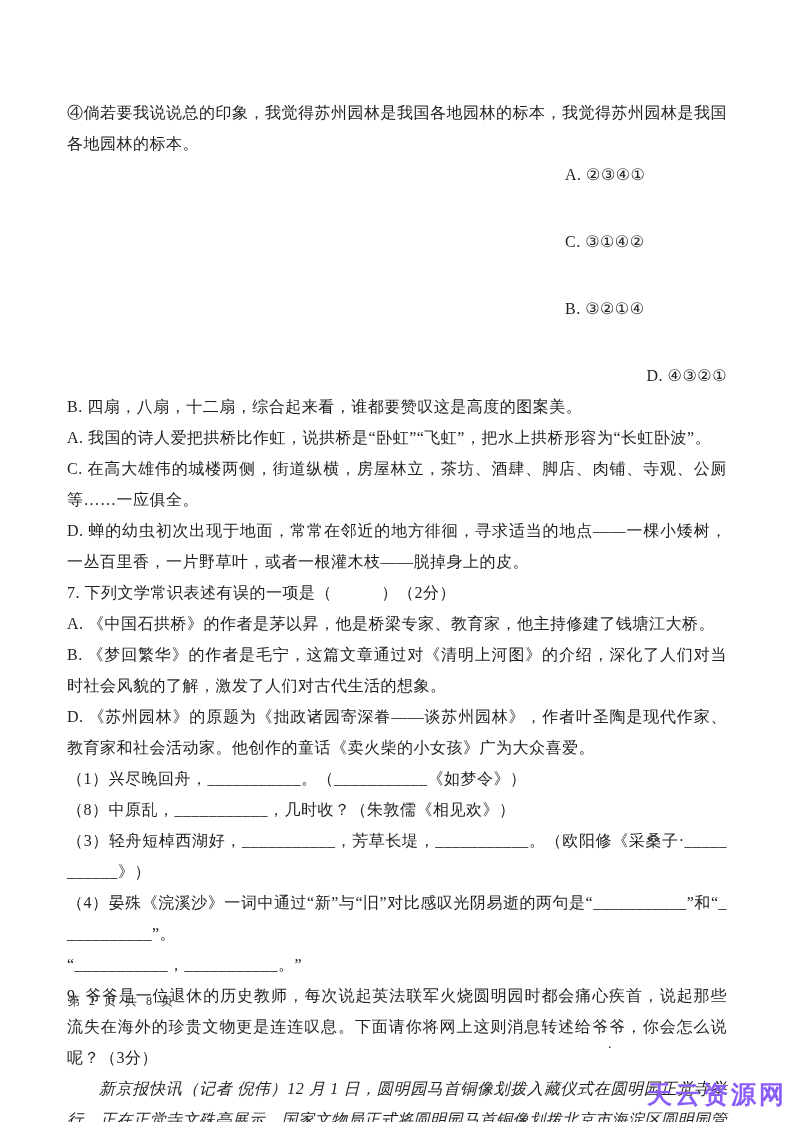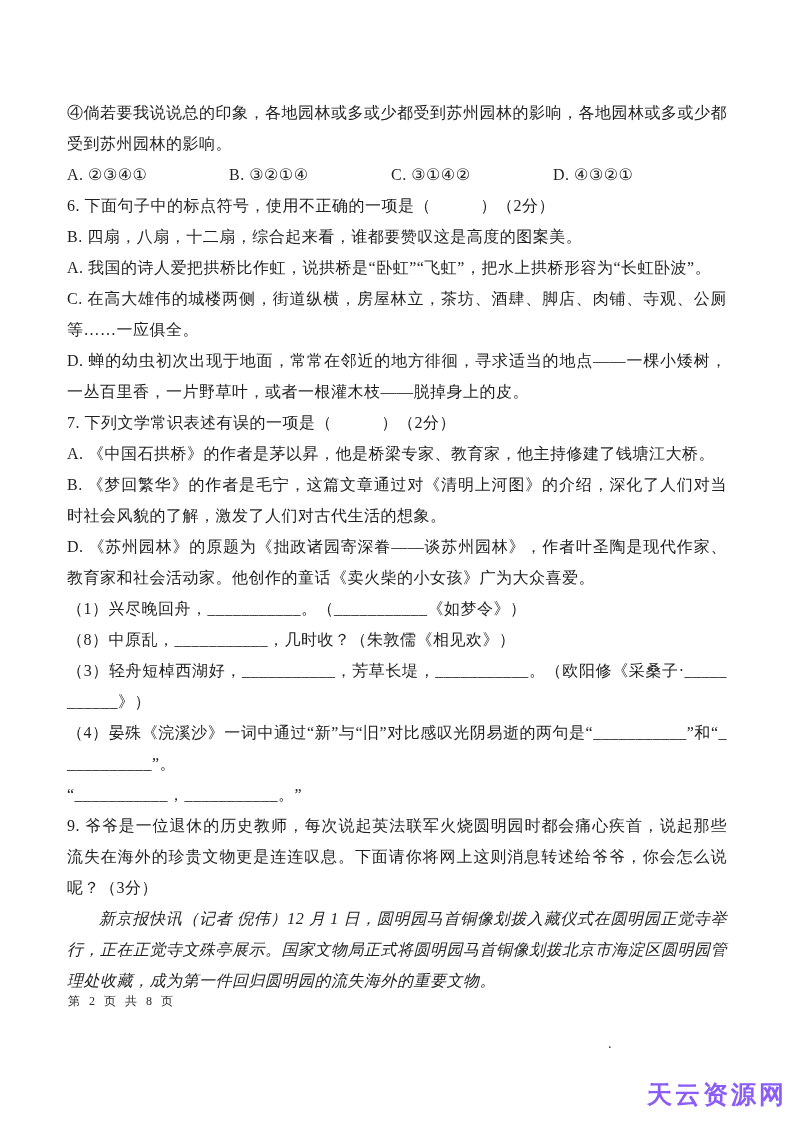--- a/index.html
+++ b/index.html
@@ -19,23 +19,24 @@
     font-size: 16px;
     line-height: 31px;
     letter-spacing: 0.5px;
   }
   .para {
     text-align: justify;
     word-break: break-all;
   }
   .options-row {
     display: flex;
-    flex-direction: row;
+    flex-direction: column;
     align-items: flex-end;
     line-height: 31px;
+    gap: 36px;
   }
   .options-row .opt { display: inline-block; width: 162px; }
   .options-row .opt:last-child { width: auto; }
   .news {
     font-style: italic;
     text-indent: 2em;
     font-family: "Liberation Serif", "DejaVu Serif", serif;
   }
   .footer {
     position: absolute;
@@ -60,28 +61,27 @@
     font-size: 25px;
     font-weight: bold;
     letter-spacing: 3px;
     font-family: "Liberation Sans", "DejaVu Sans", sans-serif;
   }
 </style>
 </head>
 <body>
 
 <div class="doc">
-  <div class="para">④倘若要我说说总的印象，各地园林或多或少都受到苏州园林的影响，各地园林或多或少都受到苏州园林的影响。</div>
+  <div class="para">④倘若要我说说总的印象，我觉得苏州园林是我国各地园林的标本，我觉得苏州园林是我国各地园林的标本。</div>
   <div class="options-row">
     <span class="opt">A. ②③④①</span>
+    <span class="opt">C. ③①④②</span>
     <span class="opt">B. ③②①④</span>
-    <span class="opt">C. ③①④②</span>
     <span class="opt">D. ④③②①</span>
   </div>
-  <div class="para">6. 下面句子中的标点符号，使用不正确的一项是（　　　）（2分）</div>
   <div class="para">B. 四扇，八扇，十二扇，综合起来看，谁都要赞叹这是高度的图案美。</div>
   <div class="para">A. 我国的诗人爱把拱桥比作虹，说拱桥是“卧虹”“飞虹”，把水上拱桥形容为“长虹卧波”。</div>
   <div class="para">C. 在高大雄伟的城楼两侧，街道纵横，房屋林立，茶坊、酒肆、脚店、肉铺、寺观、公厕等……一应俱全。</div>
   <div class="para">D. 蝉的幼虫初次出现于地面，常常在邻近的地方徘徊，寻求适当的地点——一棵小矮树，一丛百里香，一片野草叶，或者一根灌木枝——脱掉身上的皮。</div>
   <div class="para">7. 下列文学常识表述有误的一项是（　　　）（2分）</div>
   <div class="para">A. 《中国石拱桥》的作者是茅以昇，他是桥梁专家、教育家，他主持修建了钱塘江大桥。</div>
   <div class="para">B. 《梦回繁华》的作者是毛宁，这篇文章通过对《清明上河图》的介绍，深化了人们对当时社会风貌的了解，激发了人们对古代生活的想象。</div>
   <div class="para">D. 《苏州园林》的原题为《拙政诸园寄深眷——谈苏州园林》，作者叶圣陶是现代作家、教育家和社会活动家。他创作的童话《卖火柴的小女孩》广为大众喜爱。</div>
   <div class="para">（1）兴尽晚回舟，___________。（___________《如梦令》）</div>
   <div class="para">（8）中原乱，___________，几时收？（朱敦儒《相见欢》）</div>

